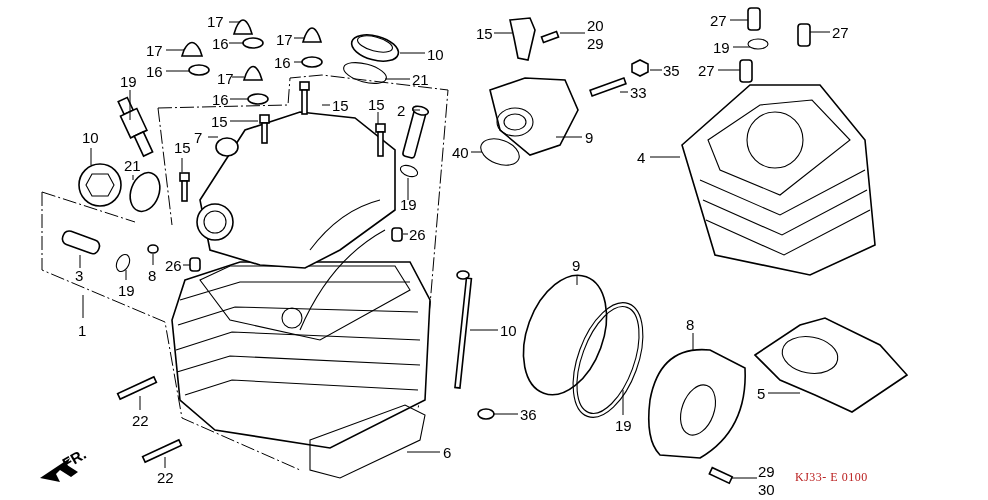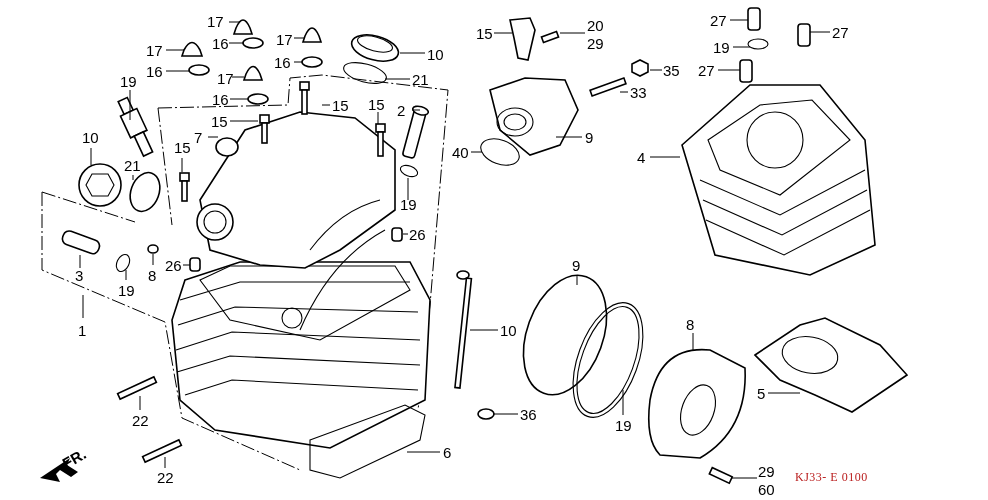--- a/index.html
+++ b/index.html
@@ -252,16 +252,16 @@
 <span class="lbl" style="left:713px;top:40px">19</span>
 <span class="lbl" style="left:698px;top:63px">27</span>
 <span class="lbl" style="left:500px;top:323px">10</span>
 <span class="lbl" style="left:520px;top:407px">36</span>
 <span class="lbl" style="left:572px;top:258px">9</span>
 <span class="lbl" style="left:615px;top:418px">19</span>
 <span class="lbl" style="left:686px;top:317px">8</span>
 <span class="lbl" style="left:757px;top:386px">5</span>
 <span class="lbl" style="left:443px;top:445px">6</span>
 <span class="lbl" style="left:758px;top:464px">29</span>
-<span class="lbl" style="left:758px;top:482px">60</span>
+<span class="lbl" style="left:758px;top:482px">30</span>
 
 <span class="code" style="left:795px;top:470px">KJ33- E 0100</span>
 <span class="fr" style="left:62px;top:450px">FR.</span>
 
 </body></html>

